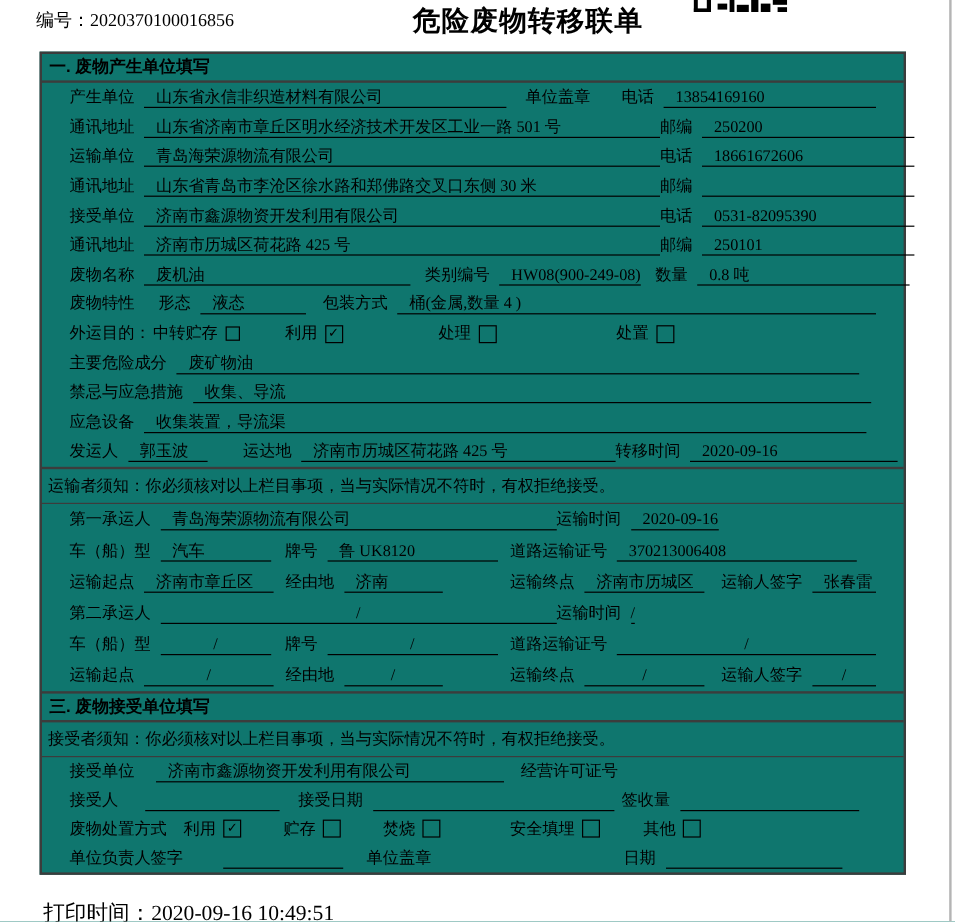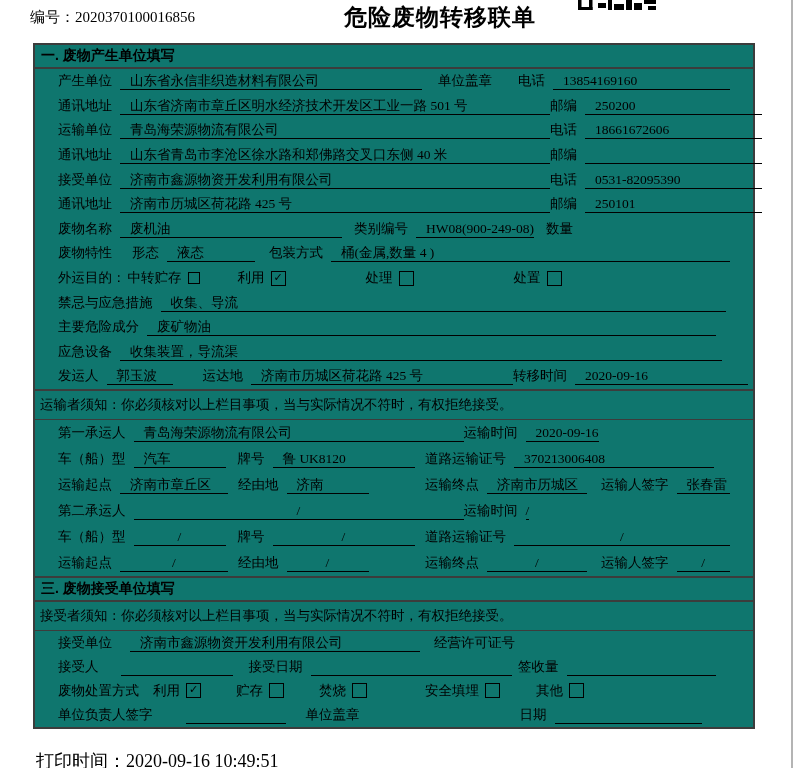--- a/index.html
+++ b/index.html
@@ -106,21 +106,21 @@
         <span class="lb">运输单位</span>
         <span class="ul" style="width:430px">青岛海荣源物流有限公司</span>
         <span class="rg">
           <span class="lb">电话</span>
           <span class="ul">18661672606</span>
         </span>
       </div>
 
       <div class="r">
         <span class="lb">通讯地址</span>
-        <span class="ul" style="width:430px">山东省青岛市李沧区徐水路和郑佛路交叉口东侧 40 米</span>
+        <span class="ul" style="width:430px">山东省青岛市李沧区徐水路和郑佛路交叉口东侧 30 米</span>
         <span class="rg">
           <span class="lb">邮编</span>
           <span class="ul"></span>
         </span>
       </div>
 
       <div class="r">
         <span class="lb">接受单位</span>
         <span class="ul" style="width:430px">济南市鑫源物资开发利用有限公司</span>
         <span class="rg">
@@ -138,20 +138,21 @@
         </span>
       </div>
 
       <div class="r">
         <span class="lb">废物名称</span>
         <span class="ul" style="width:222px">废机油</span>
         <span class="lb" style="margin-left:12px">类别编号</span>
         <span class="ul grow" style="margin-right:12px">HW08(900-249-08)</span>
         <span class="rg">
           <span class="lb">数量</span>
+          <span class="ul">0.8 吨</span>
         </span>
       </div>
 
       <div class="r">
         <span class="lb">废物特性</span>
         <span class="lb" style="margin-left:12px">形态</span>
         <span class="ul" style="width:88px">液态</span>
         <span class="lb" style="margin-left:14px">包装方式</span>
         <span class="ul grow">桶(金属,数量 4 )</span>
       </div>
@@ -170,27 +171,27 @@
           <span class="olb">处理</span>
           <span class="cb"></span>
         </span>
         <span class="opt" style="margin-left:100px">
           <span class="olb">处置</span>
           <span class="cb"></span>
         </span>
       </div>
 
       <div class="r">
+        <span class="lb">主要危险成分</span>
+        <span class="ul grow" style="margin-right:14px">废矿物油</span>
+      </div>
+
+      <div class="r">
         <span class="lb">禁忌与应急措施</span>
         <span class="ul grow" style="margin-right:4px">收集、导流</span>
-      </div>
-
-      <div class="r">
-        <span class="lb">主要危险成分</span>
-        <span class="ul grow" style="margin-right:14px">废矿物油</span>
       </div>
 
       <div class="r">
         <span class="lb">应急设备</span>
         <span class="ul grow" style="margin-right:8px">收集装置，导流渠</span>
       </div>
 
       <div class="r">
         <span class="lb">发运人</span>
         <span class="ul" style="width:66px">郭玉波</span>

